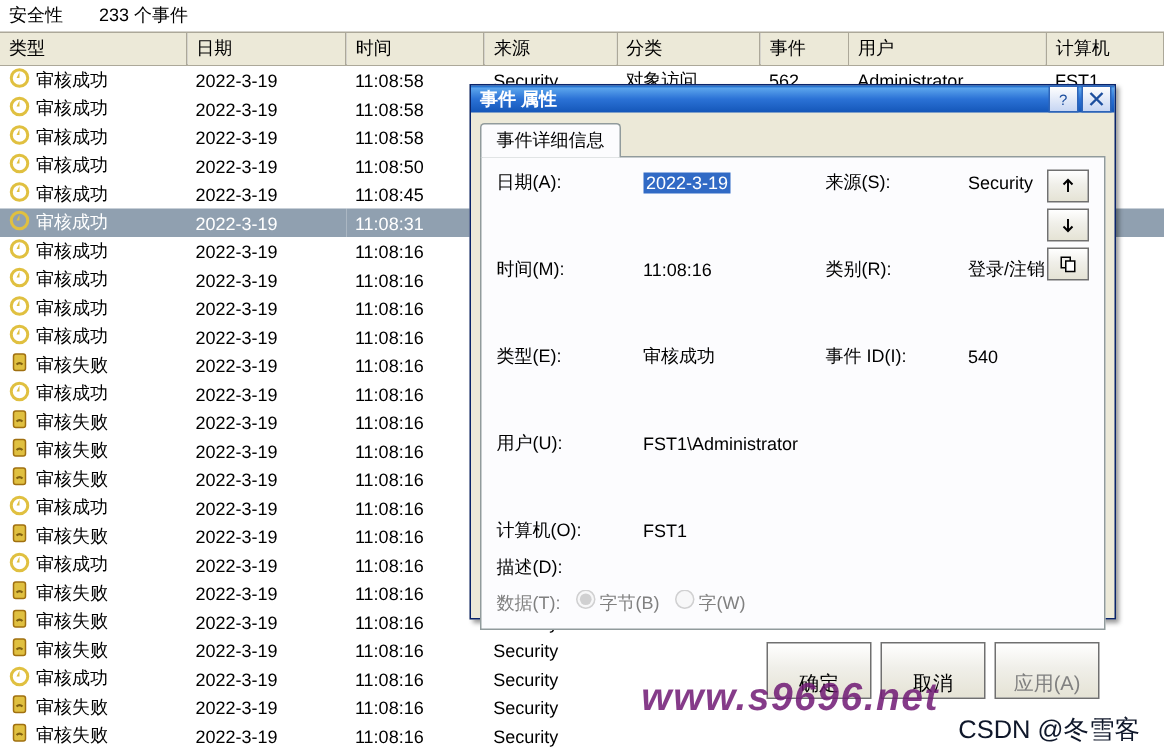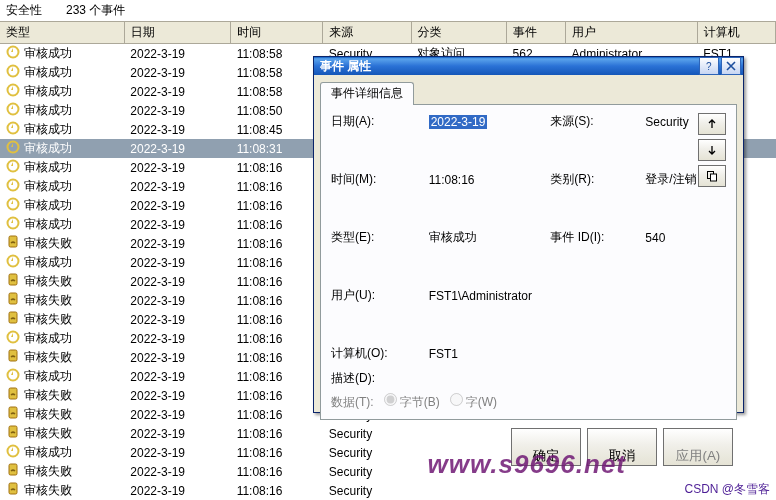--- a/index.html
+++ b/index.html
@@ -107,22 +107,22 @@
 .dlg-btn.disabled { color:#808080; }
 
 
 .watermark {
   position:absolute; right:150px; bottom:20px;
   color:#701a75; opacity:.85;
   font-size:26px; font-style:italic; font-weight:bold;
   letter-spacing:1px; pointer-events:none;
 }
 .csdn-mark {
-  position:absolute; right:6px; bottom:2px;
-  font-size:12px; color:#4c1d95;
+  position:absolute; right:16px; bottom:2px;
+  font-size:17px; color:#0f172a;
 }
 </style>
 </head>
 <body>
 
 <div class="main-container">
   <div class="main-header">
     <span class="h-title">安全性</span>
     <span>233 个事件</span>
   </div>

